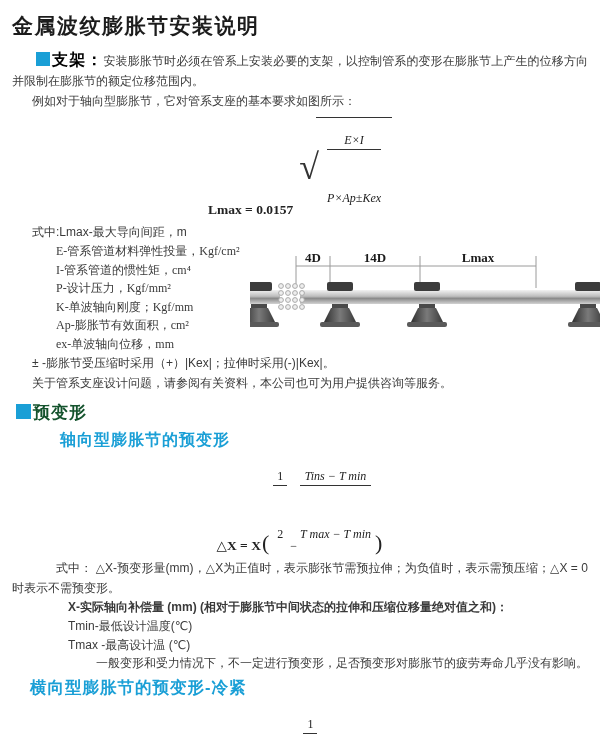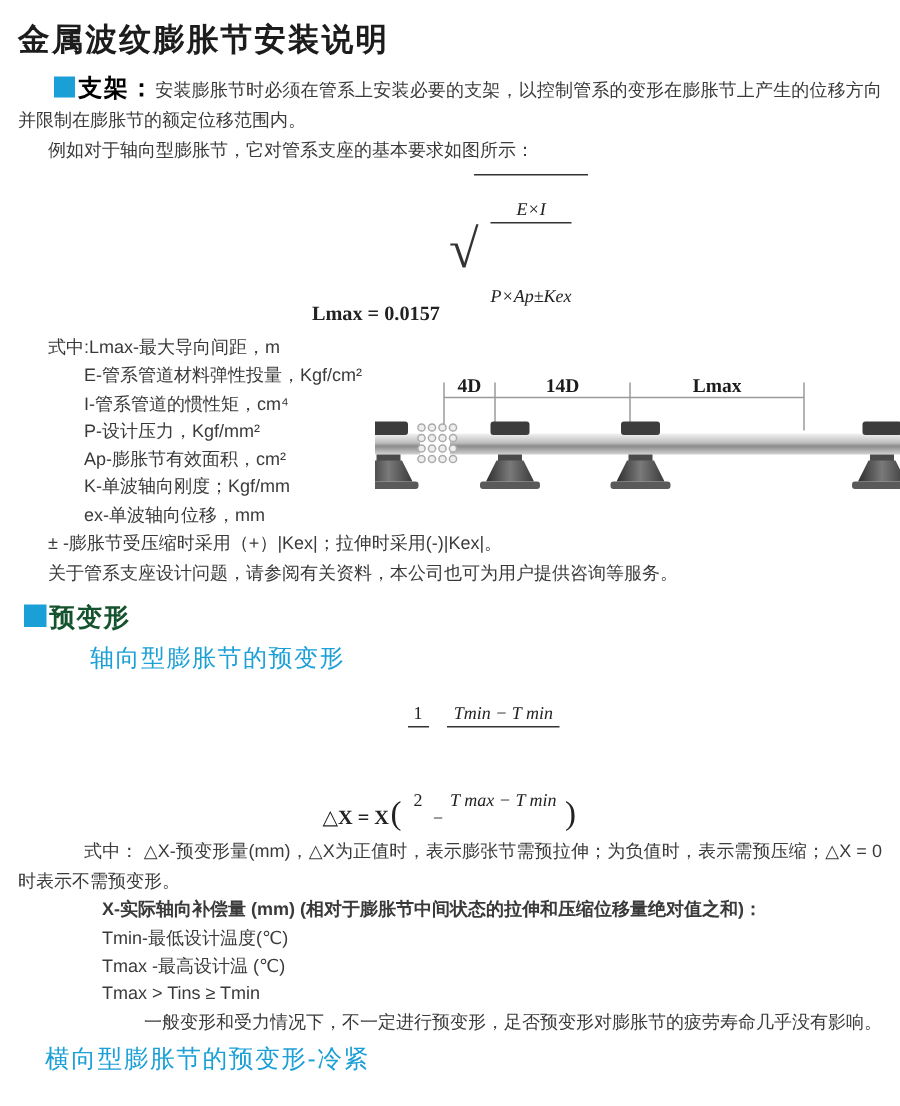--- a/index.html
+++ b/index.html
@@ -12,29 +12,29 @@
   
   .title{
     text-align:left;font-size:21px;font-weight:bold;color:#1c1c1c;
     letter-spacing:1.5px;margin:12px 0 10px 0;
   }
   
   .h-inline{color:#000000;font-size:16px;font-weight:bold;letter-spacing:1px;}
   .sq{display:inline-block;width:14px;height:14px;background:#1a9fd6;margin-right:2px;vertical-align:-1px;}
   .h2{color:#14532d;font-size:17px;font-weight:bold;margin:8px 0 6px 4px;letter-spacing:1px;}
   .h2 .sq{width:15px;height:15px;vertical-align:-1px;}
-  .h3{color:#1a9fd6;font-size:16px;font-weight:normal;letter-spacing:1px;margin:4px 0 4px 48px;}
+  .h3{color:#1a9fd6;font-size:16px;font-weight:bold;letter-spacing:1px;margin:4px 0 4px 48px;}
   .h3.lateral{margin-left:18px;font-size:16.5px;}
   
   p{margin:0;line-height:20px;}
   .para{text-indent:24px;text-align:justify;}
   .ind{text-indent:20px;}
   
   .varlist{list-style:none;margin:0;padding:0 0 0 44px;}
-  .varlist li{line-height:18.5px;}
+  .varlist li{line-height:18.5px;font-family:Liberation Serif, serif;}
   .tlist{list-style:none;margin:0;padding:0 0 0 56px;}
   .tlist li{line-height:18.5px;}
   .xline{margin-left:56px;line-height:19px;font-weight:bold;}
   .noteline{margin-left:56px;line-height:19px;text-align:right;}
   .explain{text-indent:44px;text-align:justify;line-height:20px;}
   
   .serif{font-family:"Liberation Serif","DejaVu Serif",serif;}
   .serif-b{font-family:"Liberation Serif","DejaVu Serif",serif;font-weight:bold;}
   .serif-i{font-family:"Liberation Serif","DejaVu Serif",serif;font-style:italic;}
   .formula{
@@ -79,22 +79,22 @@
       </span>
     </span>
   </div>
 
   <div class="vars-area">
     <p class="ind">式中:Lmax-最大导向间距，m</p>
     <ul class="varlist">
       <li>E-管系管道材料弹性投量，Kgf/cm²</li>
       <li>I-管系管道的惯性矩，cm⁴</li>
       <li>P-设计压力，Kgf/mm²</li>
+      <li>K-单波轴向刚度；Kgf/mm</li>
       <li>Ap-膨胀节有效面积，cm²</li>
-      <li>K-单波轴向刚度；Kgf/mm</li>
       <li>ex-单波轴向位移，mm</li>
     </ul>
 
     <svg class="diagram" width="350" height="100" viewBox="0 0 350 100">
       <defs>
         <linearGradient id="pipeGrad" x1="0" y1="0" x2="0" y2="1">
           <stop offset="0" stop-color="#f2f2f2"></stop>
           <stop offset="0.45" stop-color="#bdbdbd"></stop>
           <stop offset="0.6" stop-color="#8a8a8a"></stop>
           <stop offset="1" stop-color="#d2d2d2"></stop>
@@ -176,32 +176,31 @@
 
   <div class="formula">
     <span class="serif-b f-lhs">△X = X</span>
     <span class="paren">(</span>
     <span class="frac">
       <span class="num serif">1</span>
       <span class="den serif">2</span>
     </span>
     <span class="serif">−</span>
     <span class="frac">
-      <span class="num serif-i">Tmin − T min</span>
+      <span class="num serif-i">Tins − T min</span>
       <span class="den serif-i">T max − T min</span>
     </span>
     <span class="paren">)</span>
   </div>
 
   <p class="explain">式中： △X-预变形量(mm)，△X为正值时，表示膨张节需预拉伸；为负值时，表示需预压缩；△X = 0时表示不需预变形。</p>
   <p class="xline">X-实际轴向补偿量 (mm) (相对于膨胀节中间状态的拉伸和压缩位移量绝对值之和)：</p>
   <ul class="tlist">
     <li>Tmin-最低设计温度(℃)</li>
     <li>Tmax -最高设计温 (℃)</li>
-    <li>Tmax &gt; Tins ≥ Tmin</li>
   </ul>
   <p class="noteline">一般变形和受力情况下，不一定进行预变形，足否预变形对膨胀节的疲劳寿命几乎没有影响。</p>
 
   <div class="h3 lateral">横向型膨胀节的预变形-冷紧</div>
 
   <div class="formula">
     <span class="serif-b f-lhs">△Y =</span>
     <span class="frac">
       <span class="num serif">1</span>
       <span class="den serif">2</span>

